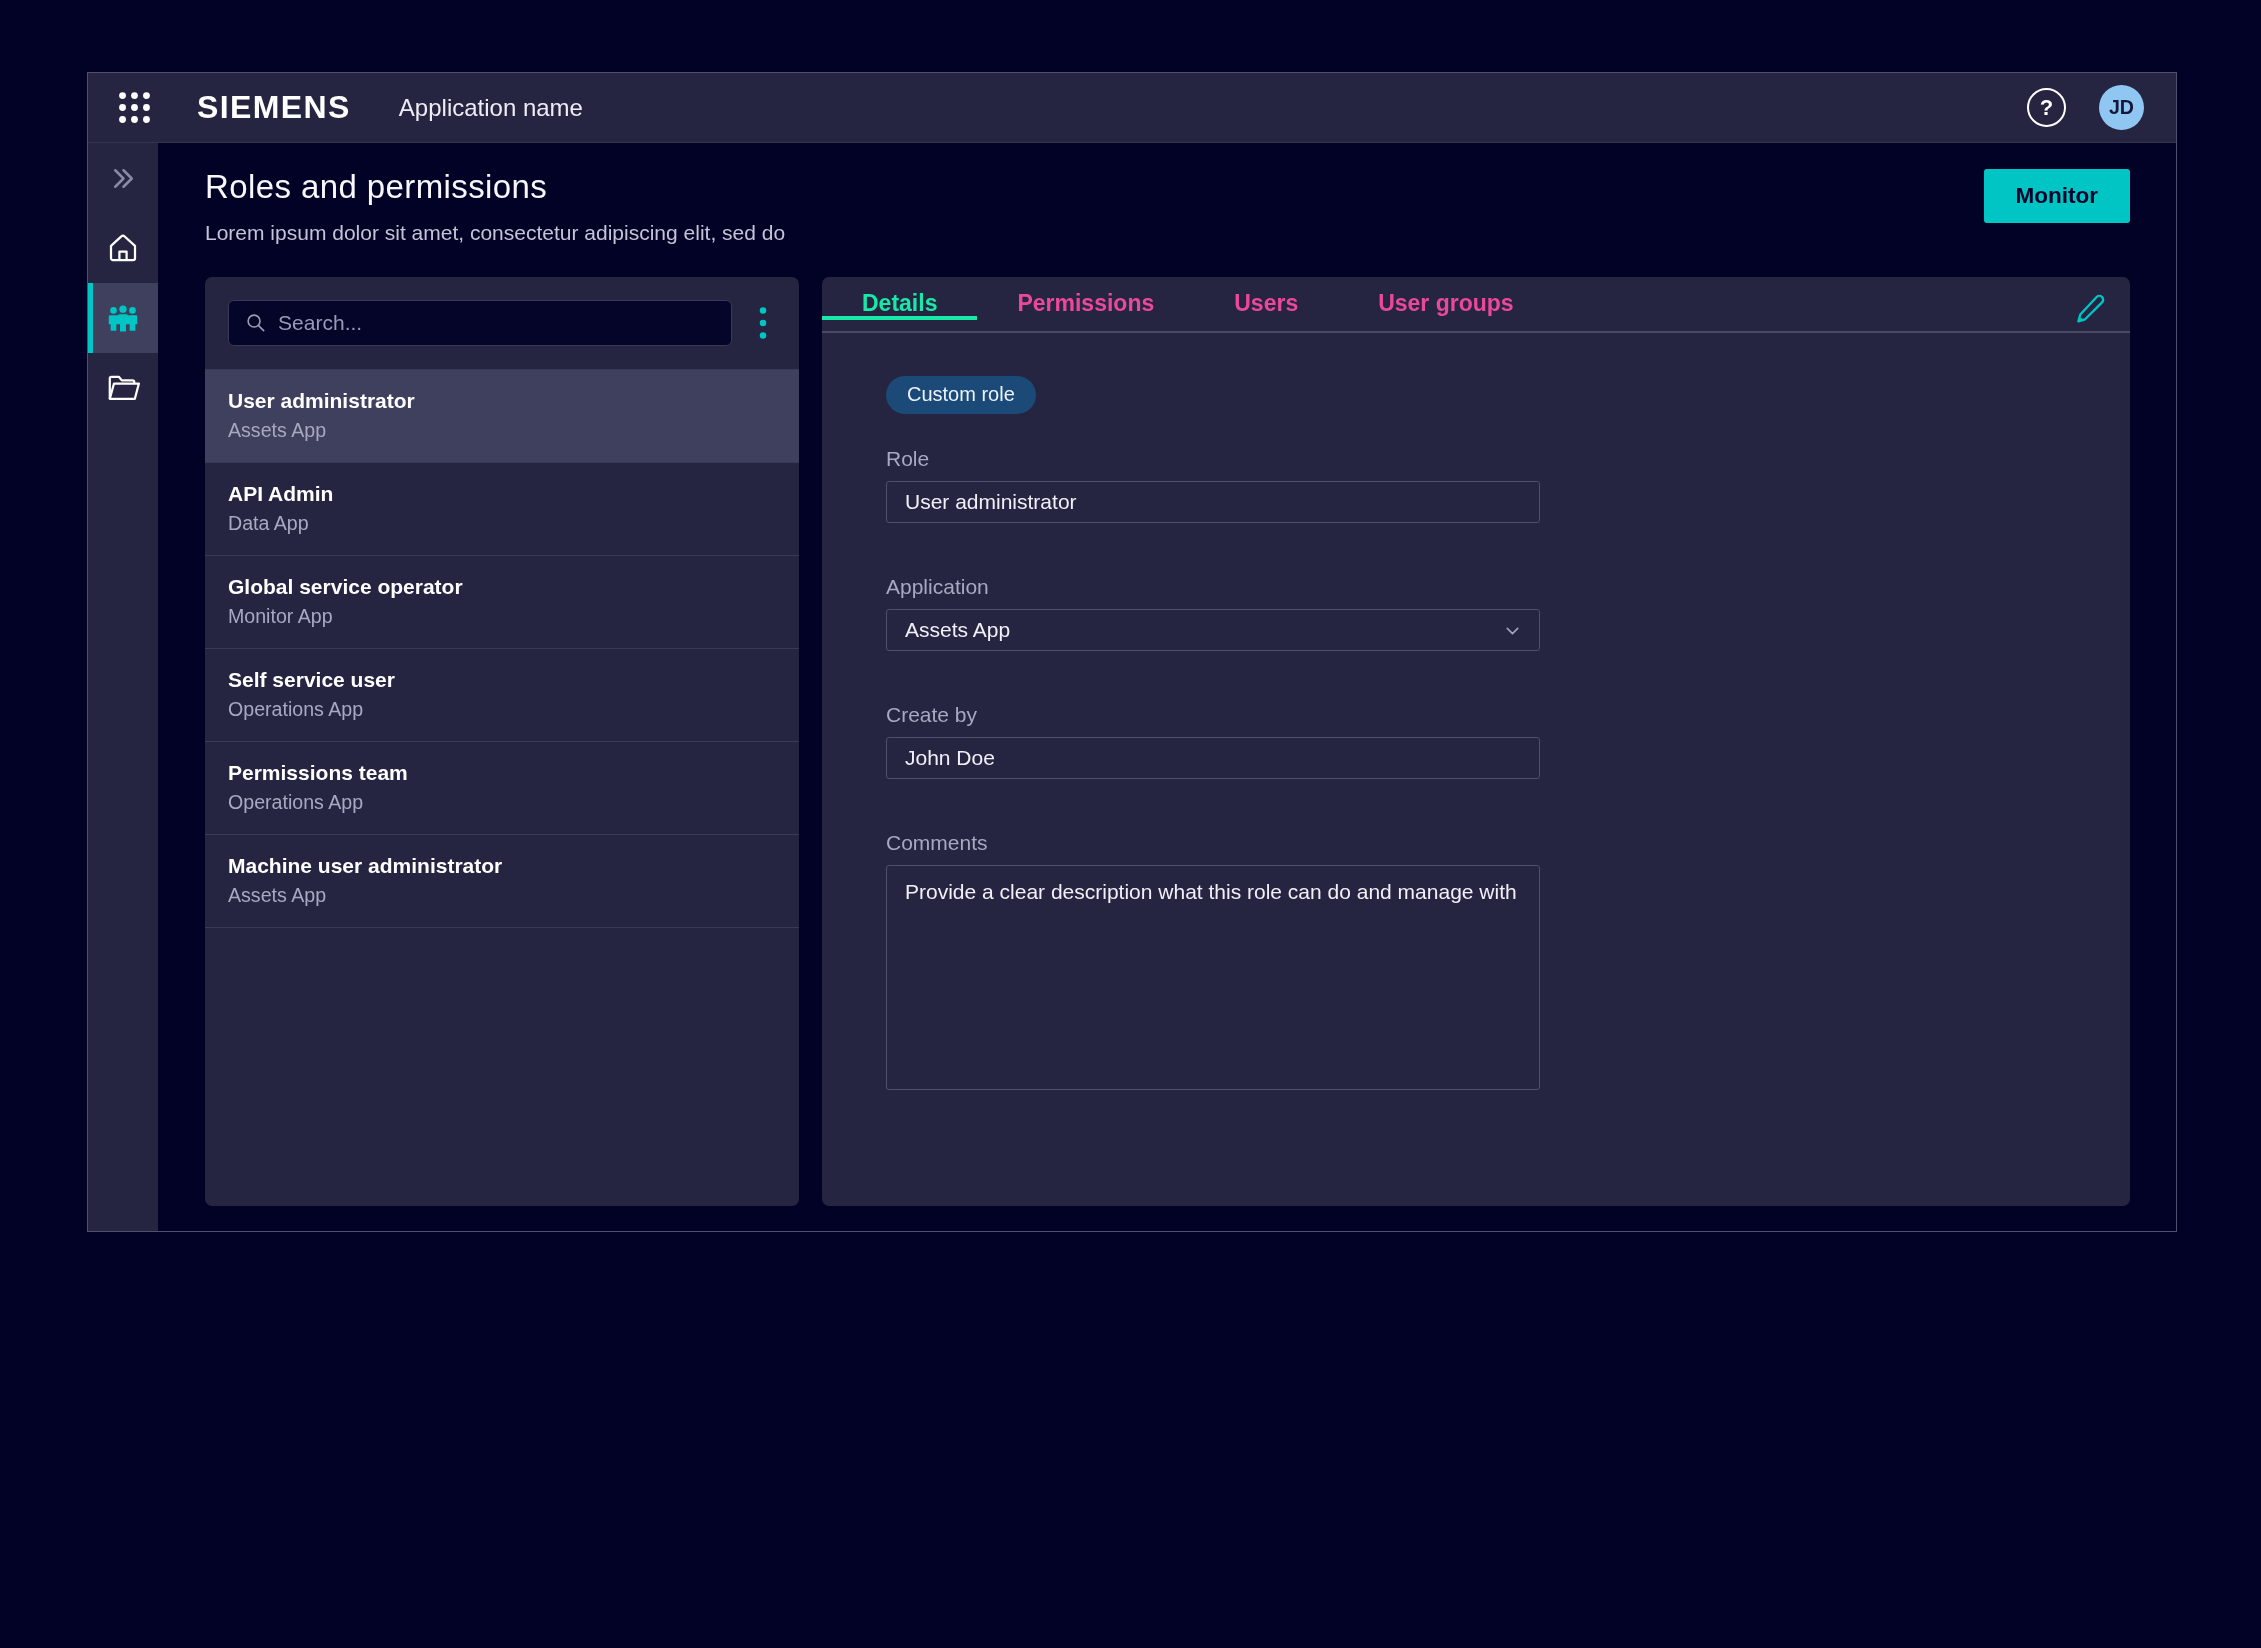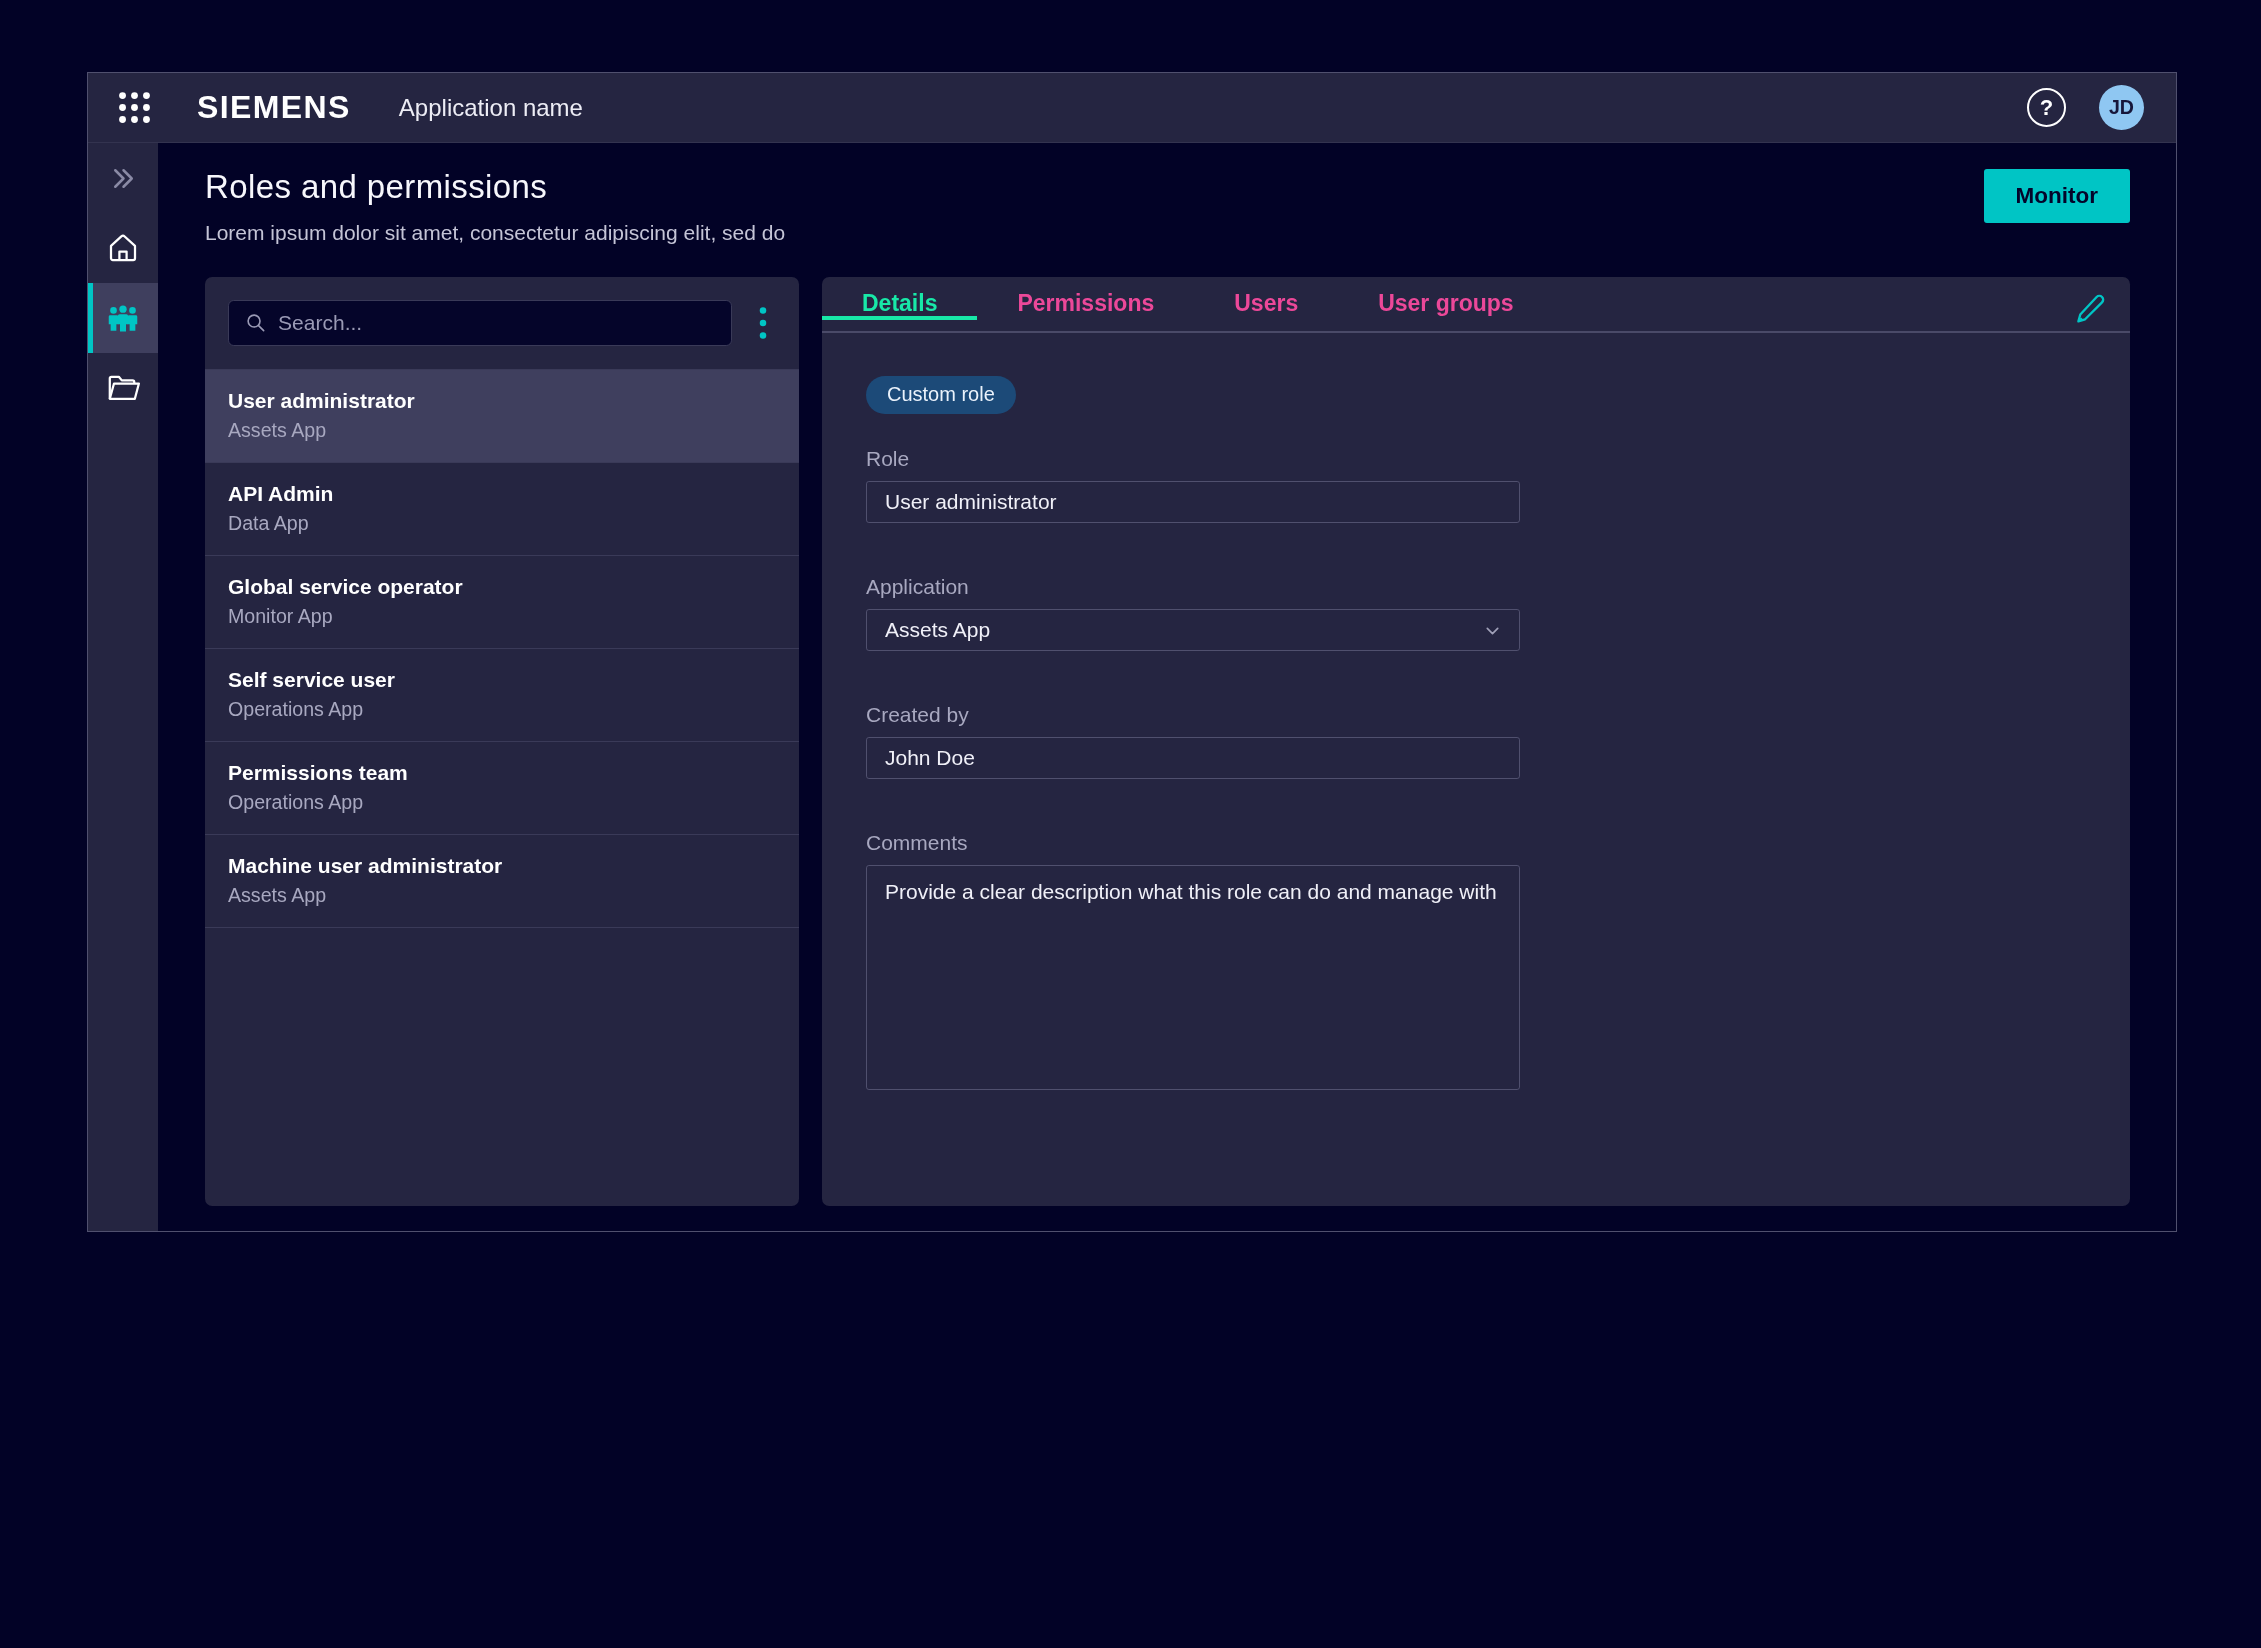--- a/index.html
+++ b/index.html
@@ -74,21 +74,21 @@
   .tab-bar { height:56px; flex:0 0 auto; display:flex; align-items:center;
              border-bottom:2.9px solid #4A4A68; }
   .tab { padding:0 40px; display:flex; align-items:center; font-size:23px; font-weight:bold;
          color:#ec4899; cursor:pointer; position:relative; }
   .tab.active { color:#18E8A8; }
   .tab.active::after { content:""; position:absolute; left:0; right:0; bottom:-2.9px;
          height:3.6px; background:#18E8A8; }
   .edit-btn { position:absolute; top:11.6px; right:19px; width:41px; height:41px;
               display:flex; align-items:center; justify-content:center; cursor:pointer; }
 
-  .panel-body { padding:43px 44px; overflow:hidden; }
+  .panel-body { padding:43px 64px; overflow:hidden; }
   .badge { display:inline-block; padding:7.2px 21px 8.7px 21px; background:#1C4A78;
            color:#EAF2FB; border-radius:724px; font-size:20px; }
 
   .form-group { margin-top:33px; width:654px; }
   .form-group + .form-group { margin-top:52px; }
   .field-label { font-size:21px; color:#A8A8C0; margin-bottom:10px; }
   .text-input { width:100%; height:42px; background:transparent; border:0.7px solid #50506E;
                 border-radius:2.9px; color:#F0F0F8; font-family:inherit; font-size:21px;
                 padding:0 18px; outline:none; }
   .select-input { width:100%; height:42px; border:0.7px solid #50506E; border-radius:2.9px;
@@ -249,21 +249,21 @@
                 <div class="field-label">Application</div>
                 <div class="select-input">
                   <span class="select-value">Assets App</span>
                   <svg width="25" height="25" viewBox="0 0 24 24" fill="none" stroke="#A0A0B8" stroke-width="1.6" stroke-linecap="round" stroke-linejoin="round">
                     <polyline points="7,10 12,15 17,10"></polyline>
                   </svg>
                 </div>
               </div>
 
               <div class="form-group">
-                <div class="field-label">Created by</div>
+                <div class="field-label">Create by</div>
                 <input type="text" class="text-input" value="John Doe" style="">
               </div>
 
               <div class="form-group">
                 <div class="field-label">Comments</div>
                 <textarea class="textarea-input" style="">Provide a clear description what this role can do and manage with</textarea>
               </div>
             </div>
           </div>
 

